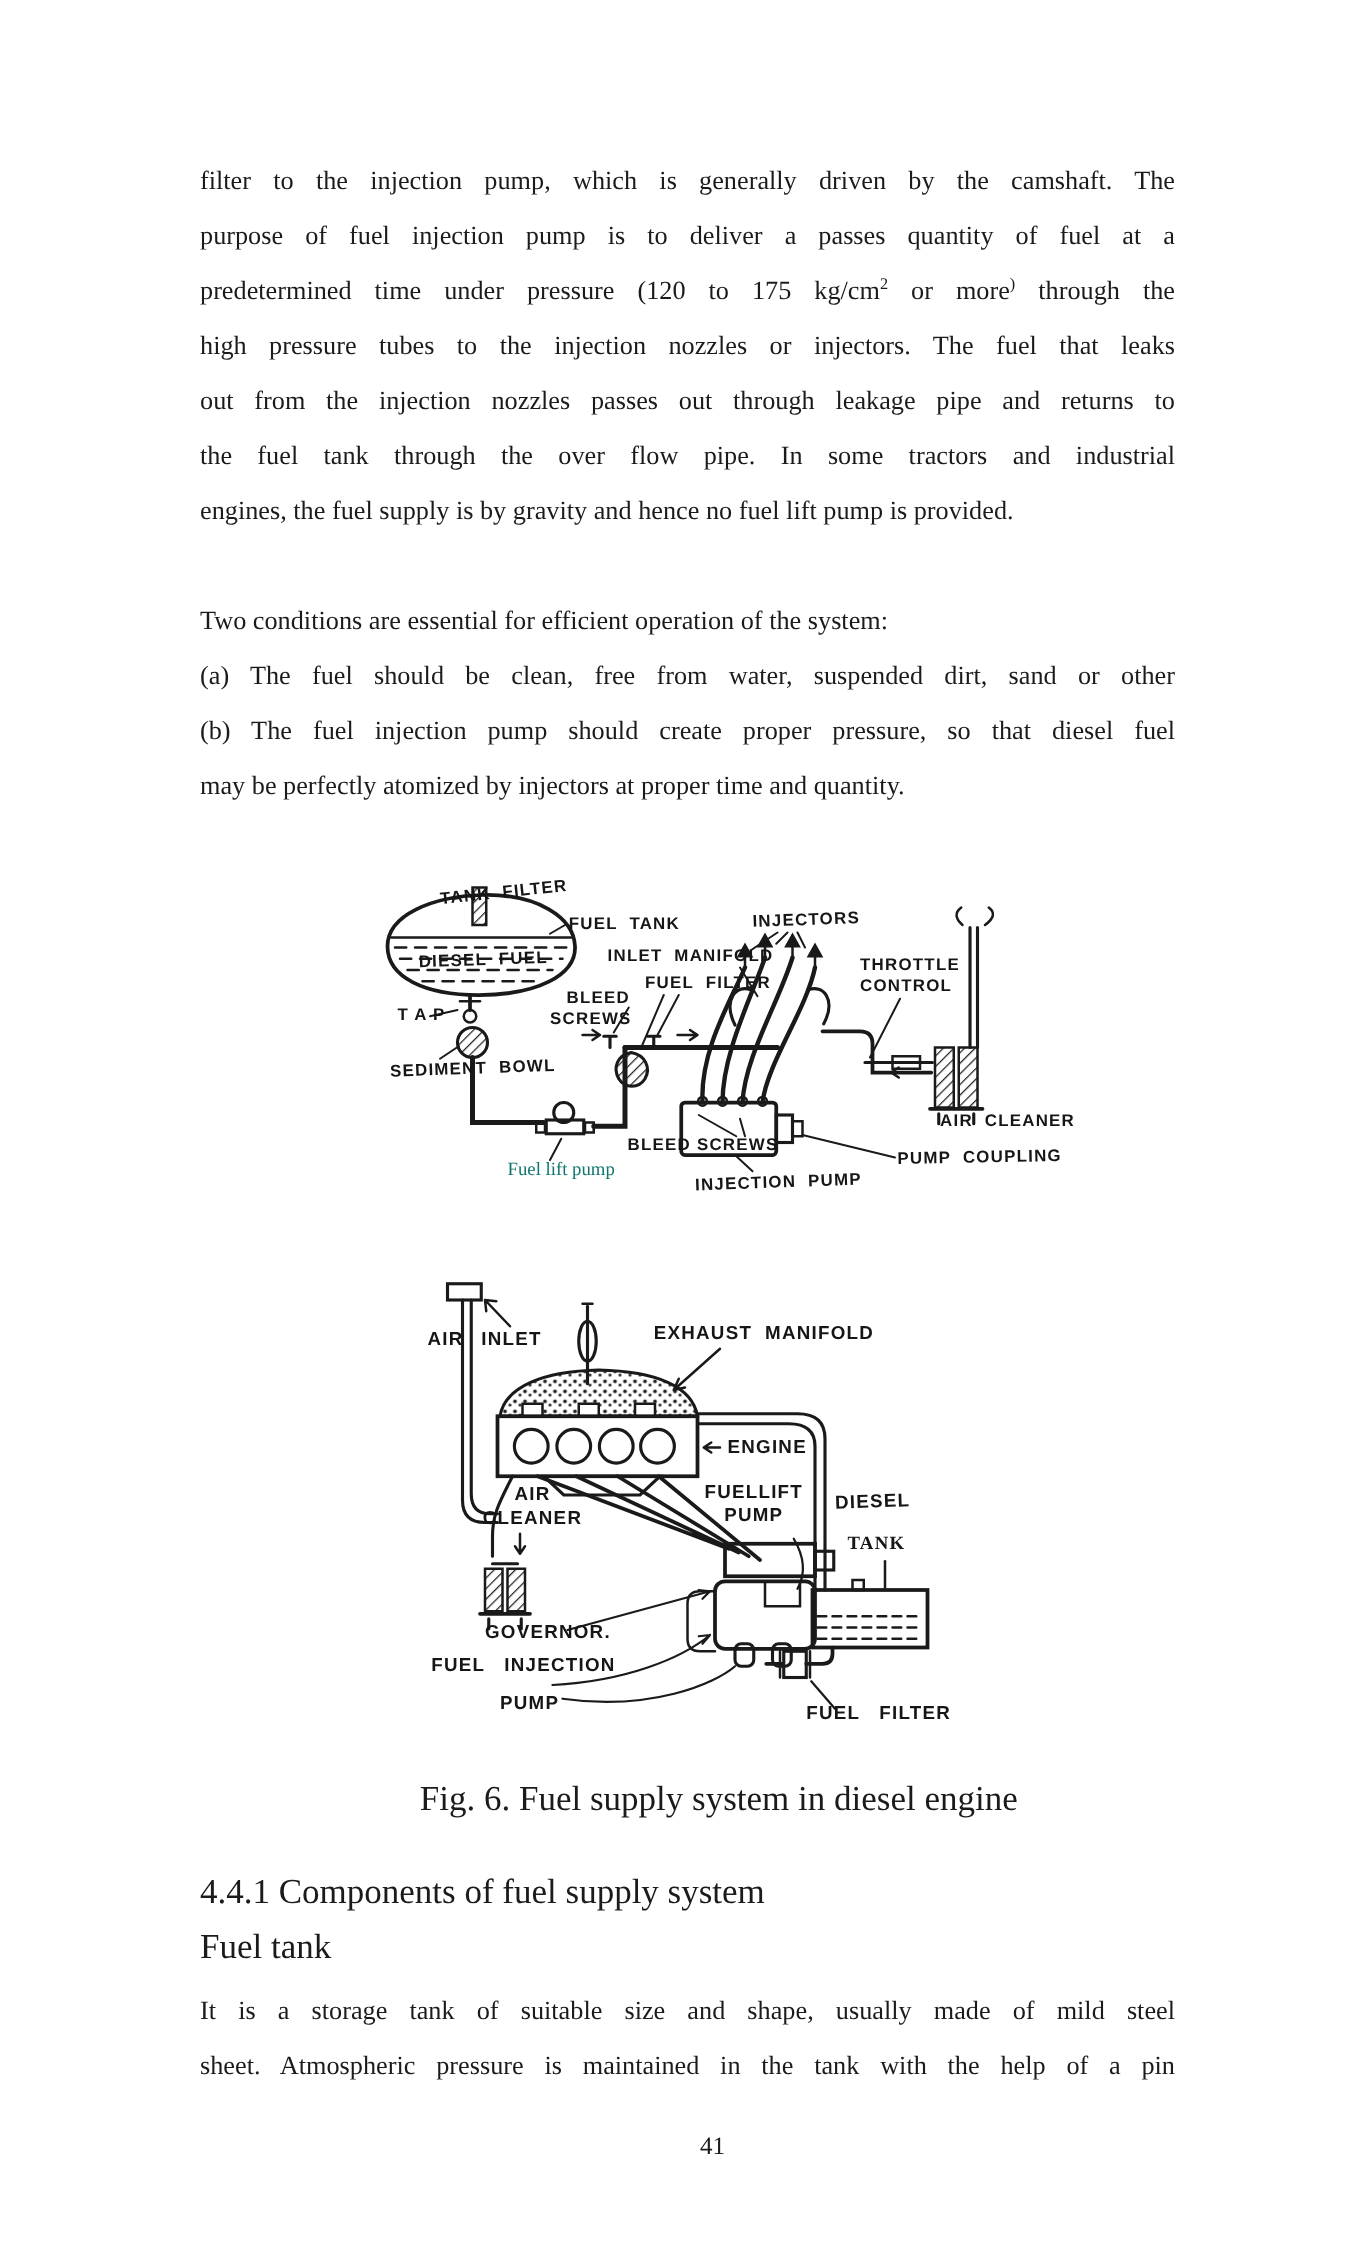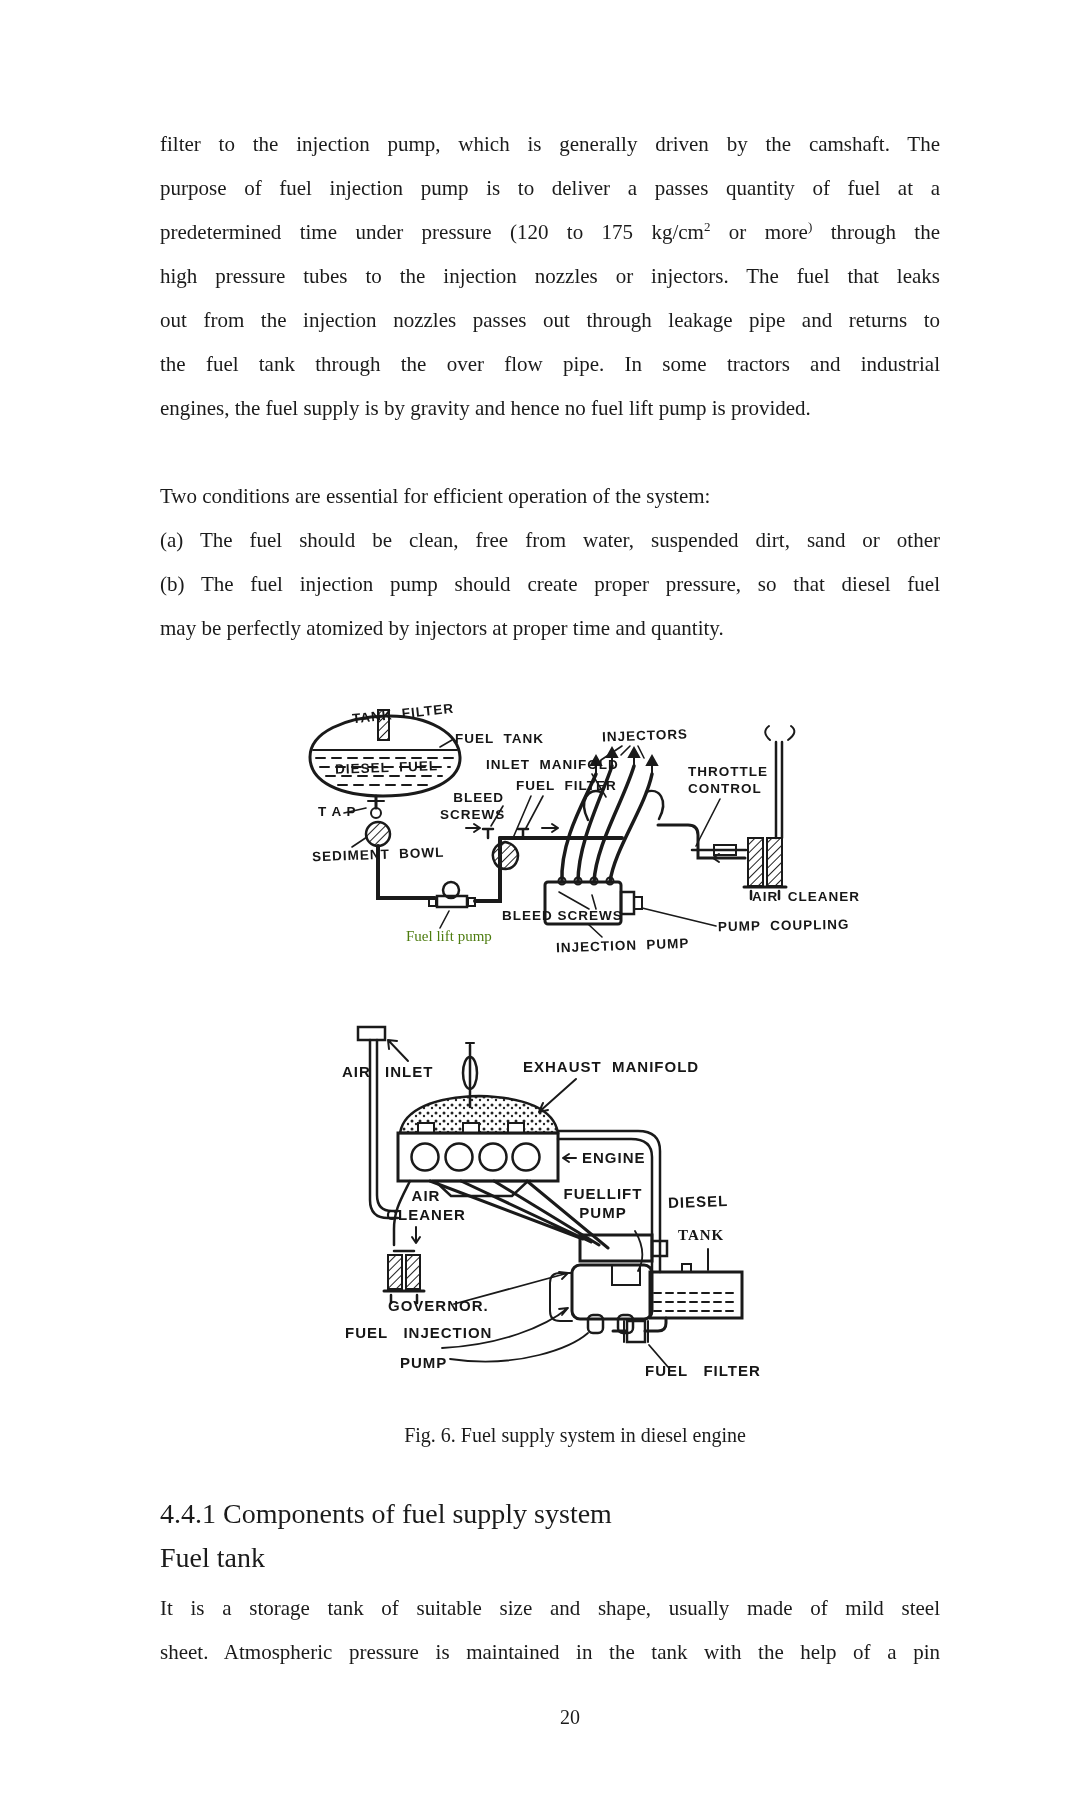--- a/index.html
+++ b/index.html
@@ -2,31 +2,31 @@
 <html><head>
 <meta charset="utf-8">
 <style>
   html,body{margin:0;padding:0;background:#e8e8e8;}
   .page{position:relative;width:1091px;height:1796px;background:#ffffff;overflow:hidden;
         font-family:"Liberation Serif", serif;color:#1b1b1b;}
   .textblock{position:absolute;left:160px;width:780px;font-size:21px;line-height:44px;}
   .jline{text-align:justify;text-align-last:justify;}
   .lline{text-align:left;}
   sup{font-size:13px;line-height:0;vertical-align:super;}
-  .caption{position:absolute;left:160px;width:830px;text-align:center;font-size:20px;}
+  .caption{position:absolute;left:160px;width:830px;text-align:center;font-size:28px;}
   .heading{position:absolute;left:160px;font-size:28px;font-weight:normal;}
   .pagenum{position:absolute;left:60px;width:1020px;text-align:center;font-size:20px;}
   .fig{position:absolute;}
   .fig svg{position:absolute;left:0;top:0;}
   .dlabel{position:absolute;font-family:"Liberation Sans", sans-serif;font-weight:bold;
           color:#161616;white-space:pre;letter-spacing:1px;line-height:1.25;}
   .f1{font-size:13.5px;}
   .f2{font-size:15px;}
   .serifsmall{position:absolute;font-family:"Liberation Serif", serif;font-size:15px;
-              color:#4d7c0f;white-space:pre;}
+              color:#0f766e;white-space:pre;}
   .ctr{text-align:center;}
   .rgt{text-align:right;}
 </style>
 </head>
 <body>
 
 <div class="page">
 
   <div class="textblock" style="top:122px;">
     <div class="jline">filter to the injection pump, which is generally driven by the camshaft. The</div>
@@ -273,15 +273,15 @@
 
   <div class="caption" style="top:1424px;">Fig. 6. Fuel supply system in diesel engine</div>
 
   <div class="heading" style="top:1498px;">4.4.1 Components of fuel supply system</div>
   <div class="heading" style="top:1542px;">Fuel tank</div>
   <div class="textblock" style="top:1586px;">
     <div class="jline">It is a storage tank of suitable size and shape, usually made of mild steel</div>
     <div class="jline">sheet. Atmospheric pressure is maintained in the tank with the help of a pin</div>
   </div>
 
-  <div class="pagenum" style="top:1706px;">20</div>
+  <div class="pagenum" style="top:1706px;">41</div>
 
 </div>
 
 </body></html>

